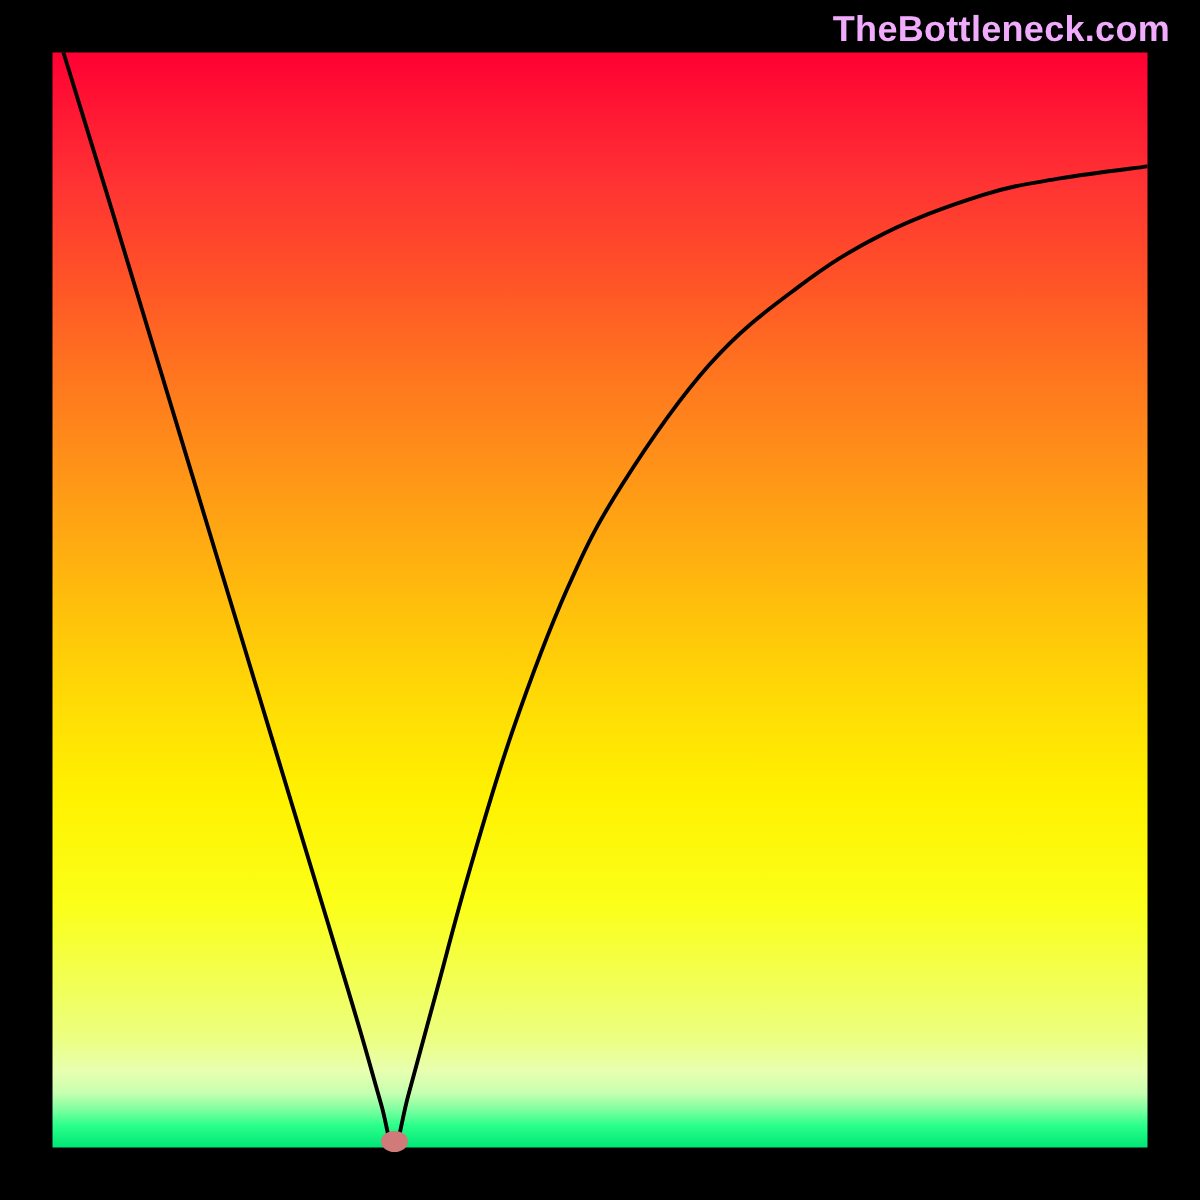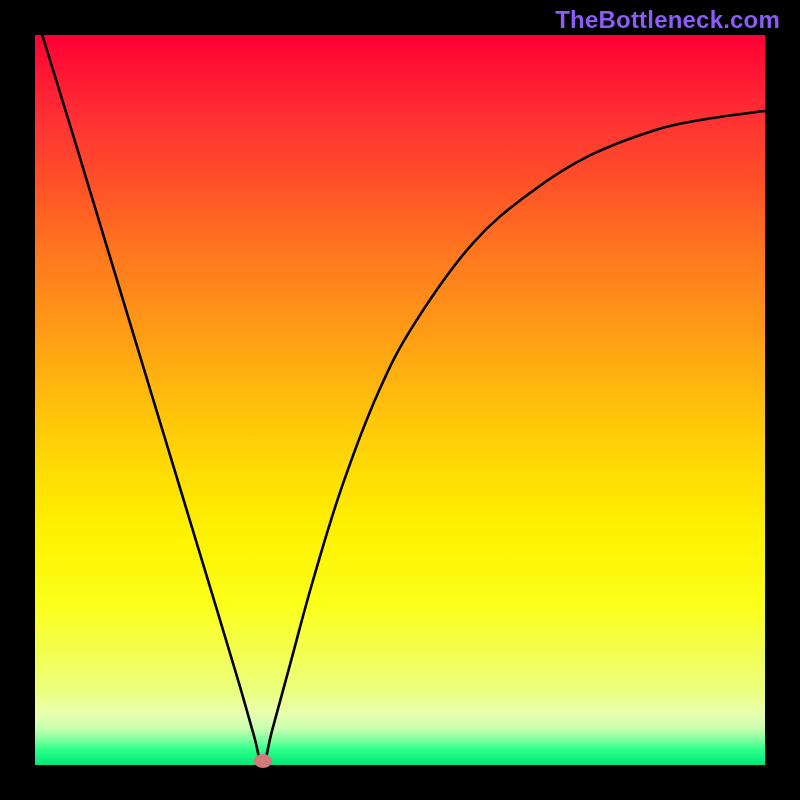--- a/index.html
+++ b/index.html
@@ -36,21 +36,21 @@
       #2aff8a 98%,
       #00e676 100%);
   }
   .watermark {
     position: absolute;
     top: 6px;
     right: 20px;
     font-family: Arial, Helvetica, sans-serif;
     font-size: 24px;
     font-weight: bold;
-    color: #8b5cf6;
+    color: #f0abfc;
     letter-spacing: 0.2px;
     user-select: none;
   }
   svg.curve {
     position: absolute;
     left: 0;
     top: 0;
     width: 730px;
     height: 730px;
   }

